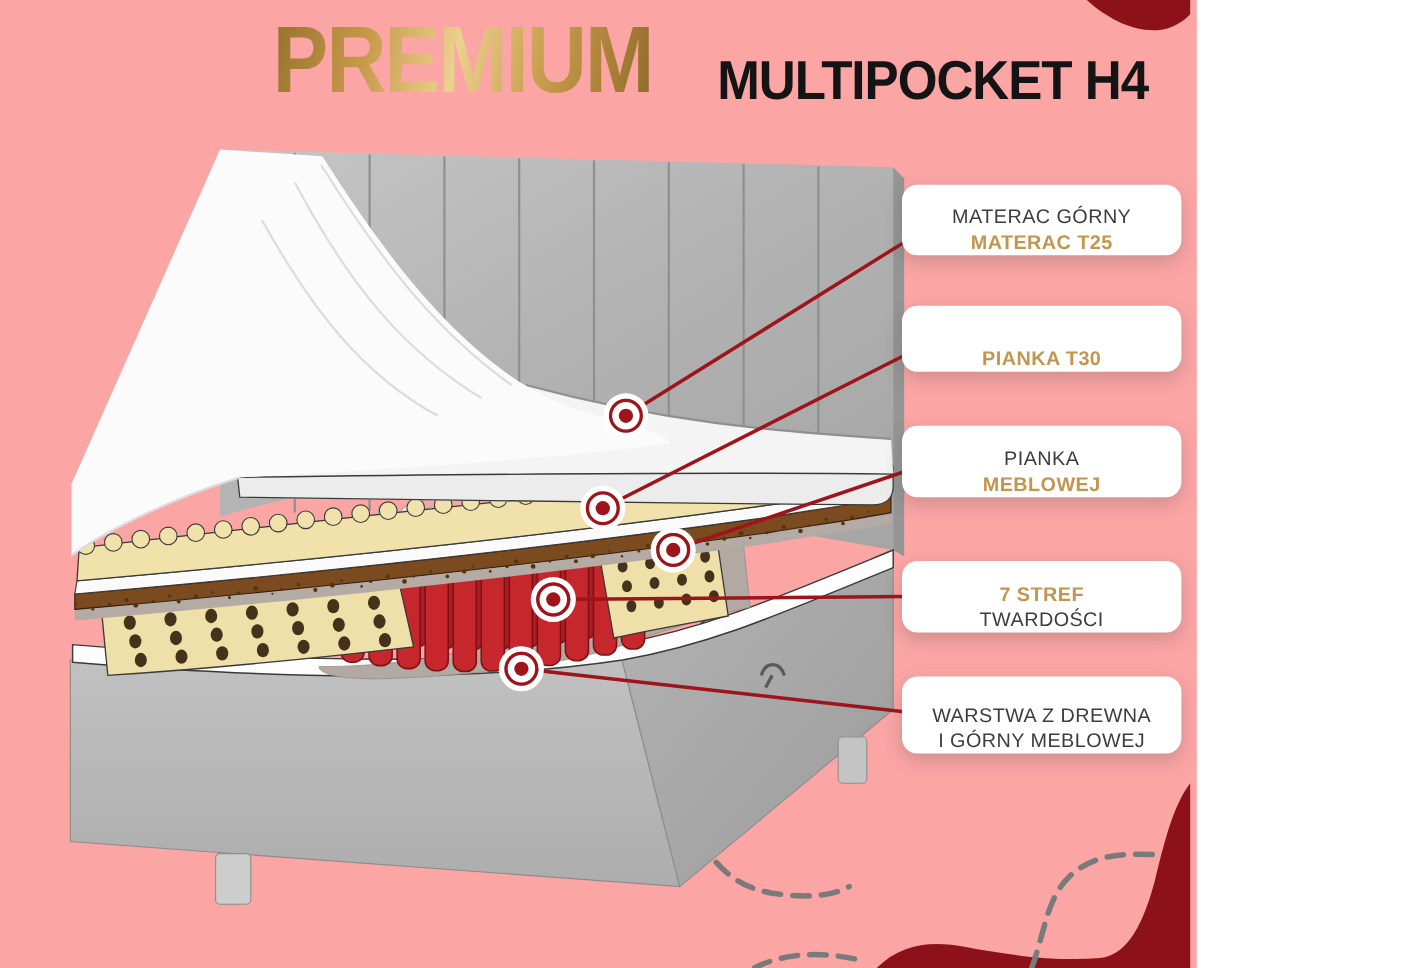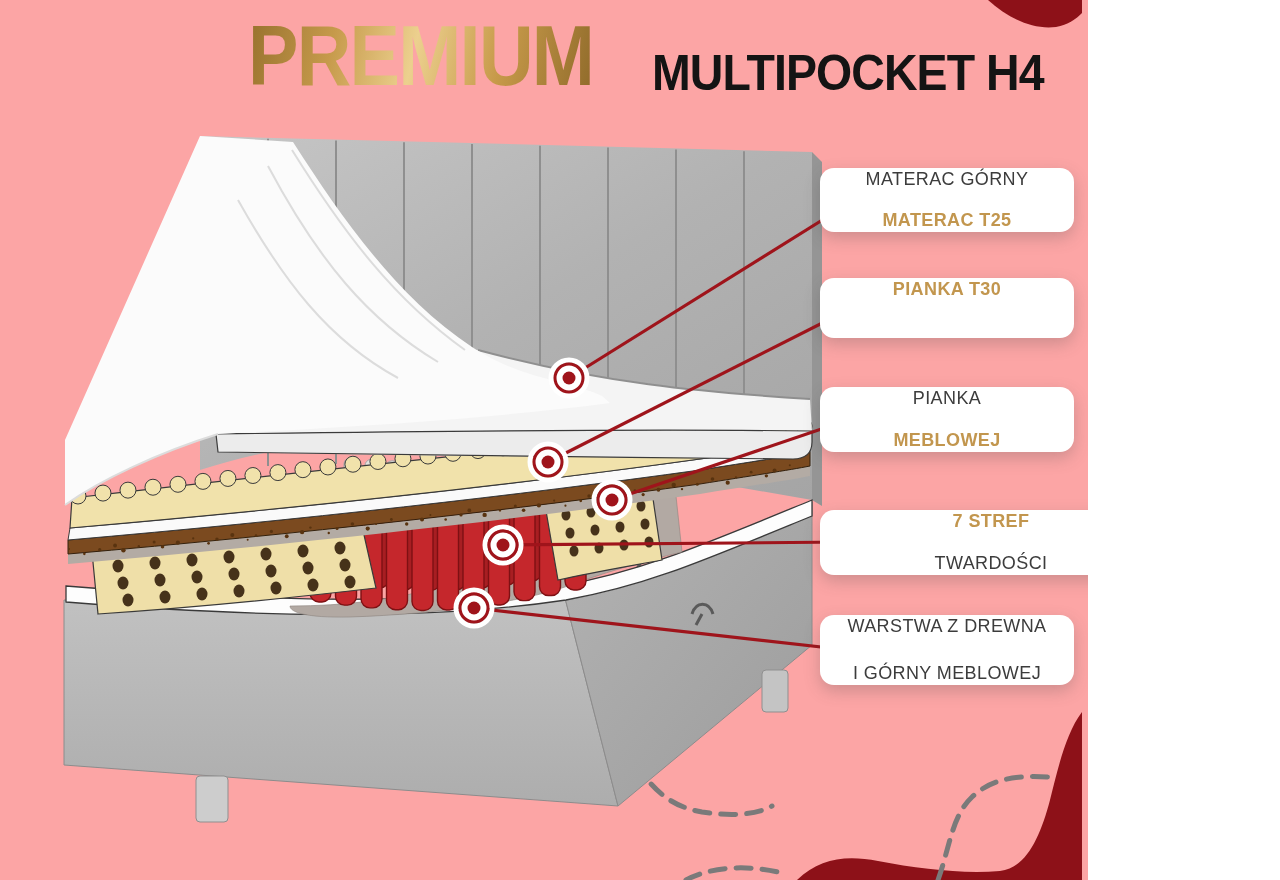--- a/index.html
+++ b/index.html
@@ -10,28 +10,28 @@
   #title{position:absolute;left:0;top:0;width:1280px;height:110px;z-index:3;}
   #brand{position:absolute;left:248px;top:12px;font-size:86px;font-weight:700;letter-spacing:-2px;
          transform:scaleX(.88);transform-origin:left top;
          background:linear-gradient(105deg,#96702d 0%,#c69a4b 25%,#ecd08e 48%,#c79a4a 72%,#8f6a2a 100%);
          -webkit-background-clip:text;background-clip:text;color:transparent;line-height:1;}
   #model{position:absolute;left:652px;top:48px;font-size:50px;font-weight:700;letter-spacing:-1px;
          transform:scaleX(.93);transform-origin:left top;color:#141414;line-height:1;}
   
   .callout-box{position:absolute;left:820px;width:254px;background:#ffffff;border-radius:14px;
                box-shadow:0 6px 16px rgba(70,70,70,.25);display:flex;flex-direction:column;
-               align-items:center;justify-content:space-between;z-index:4;text-align:center;}
+               align-items:center;justify-content:flex-end;z-index:4;text-align:center;}
   .callout-box .l1,.callout-box .l2{font-size:18px;line-height:23px;letter-spacing:.4px;}
   .txt-dark{color:#3c3c3c;font-weight:400;}
   .txt-gold{color:#c2964e;font-weight:700;}
   #box-1{top:168px;height:64px;}
   #box-2{top:278px;height:60px;}
   #box-3{top:387px;height:65px;}
-  #box-4{top:510px;height:65px;padding-left:44px;}
+  #box-4{top:510px;height:65px;}
   #box-5{top:615px;height:70px;}
 </style>
 </head>
 <body>
 
 <div id="stage">
 
   <svg id="bed-svg" width="1280" height="880" viewBox="0 0 1280 880">
     <defs>
       <linearGradient id="gHB" x1="0" y1="0" x2="1" y2="1">

